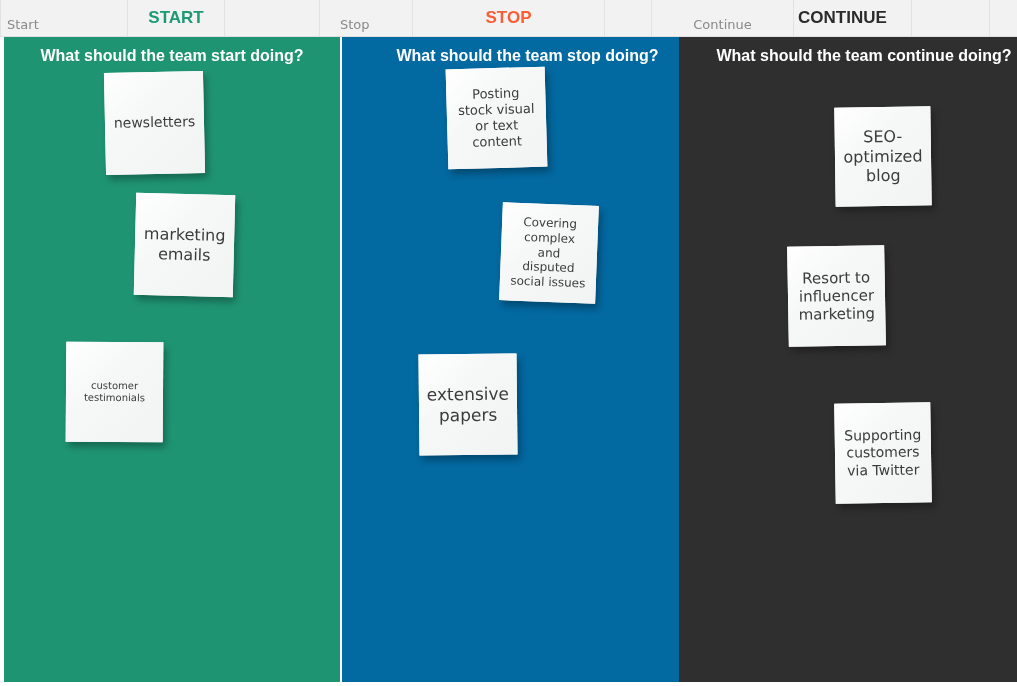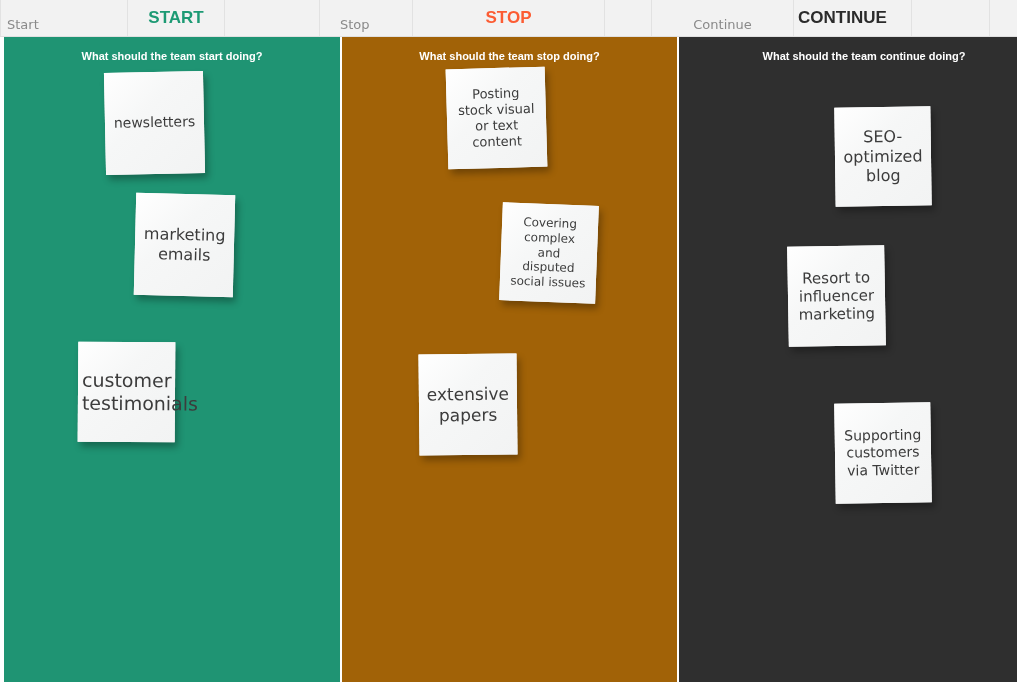--- a/index.html
+++ b/index.html
@@ -77,21 +77,21 @@
   .col-header {
     position: absolute;
     left: 0;
     top: 0;
     width: 100%;
     height: 38px;
     display: flex;
     align-items: center;
     justify-content: center;
     color: #ffffff;
-    font-size: 11px;
+    font-size: 16px;
     font-weight: bold;
     font-family: "Liberation Sans", sans-serif;
     text-align: left;
     white-space: nowrap;
   }
 
   
   .note {
     position: absolute;
     background: #f7f8f8;
@@ -151,26 +151,26 @@
     <div class="col-header">What should the team start doing?</div>
 
     <div class="note" style="left:101px;top:35px;width:99px;height:102px;transform:rotate(-1.2deg);font-size:14px;">
       <span>newsletters</span>
     </div>
 
     <div class="note" style="left:131px;top:157px;width:99px;height:102px;transform:rotate(1.4deg);font-size:16px;">
       <span>marketing<br>emails</span>
     </div>
 
-    <div class="note" style="left:74px;top:305px;width:97px;height:100px;transform:rotate(0.4deg);font-size:19px;">
+    <div class="note" style="left:62px;top:305px;width:97px;height:100px;transform:rotate(0.4deg);font-size:10px;">
       <span>customer<br>testimonials</span>
     </div>
   </div>
 
-  <div class="column" id="col-stop" style="left: 342px; width: 335px; background: #a16207;">
+  <div class="column" id="col-stop" style="left: 342px; width: 335px; background: #0369a1; padding-left: 36px;">
     <div class="col-header">What should the team stop doing?</div>
 
     <div class="note" style="left:105px;top:31px;width:99px;height:100px;transform:rotate(-1.6deg);font-size:13px;">
       <span>Posting<br>stock visual<br>or text<br>content</span>
     </div>
 
     <div class="note" style="left:159px;top:167px;width:96px;height:98px;transform:rotate(2.2deg);font-size:12px;">
       <span>Covering<br>complex<br>and<br>disputed<br>social issues</span>
     </div>
 

